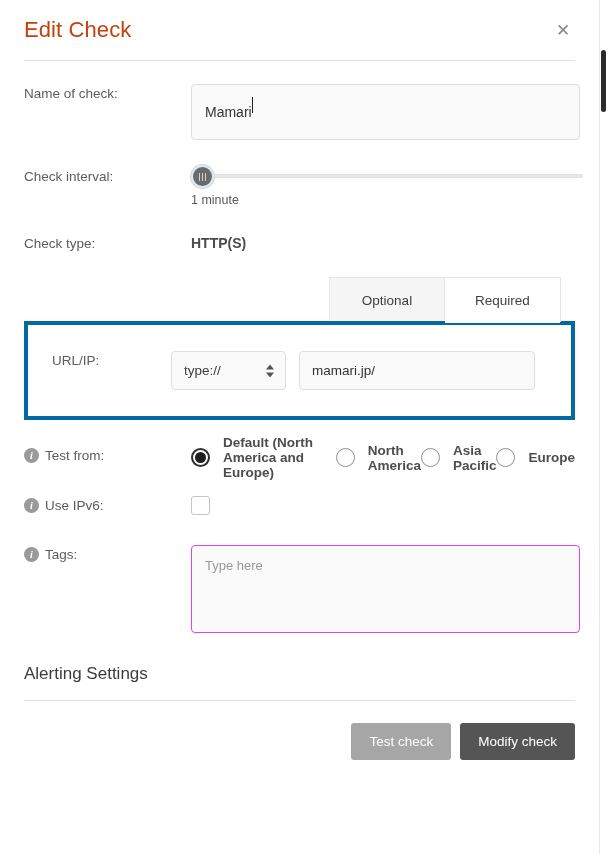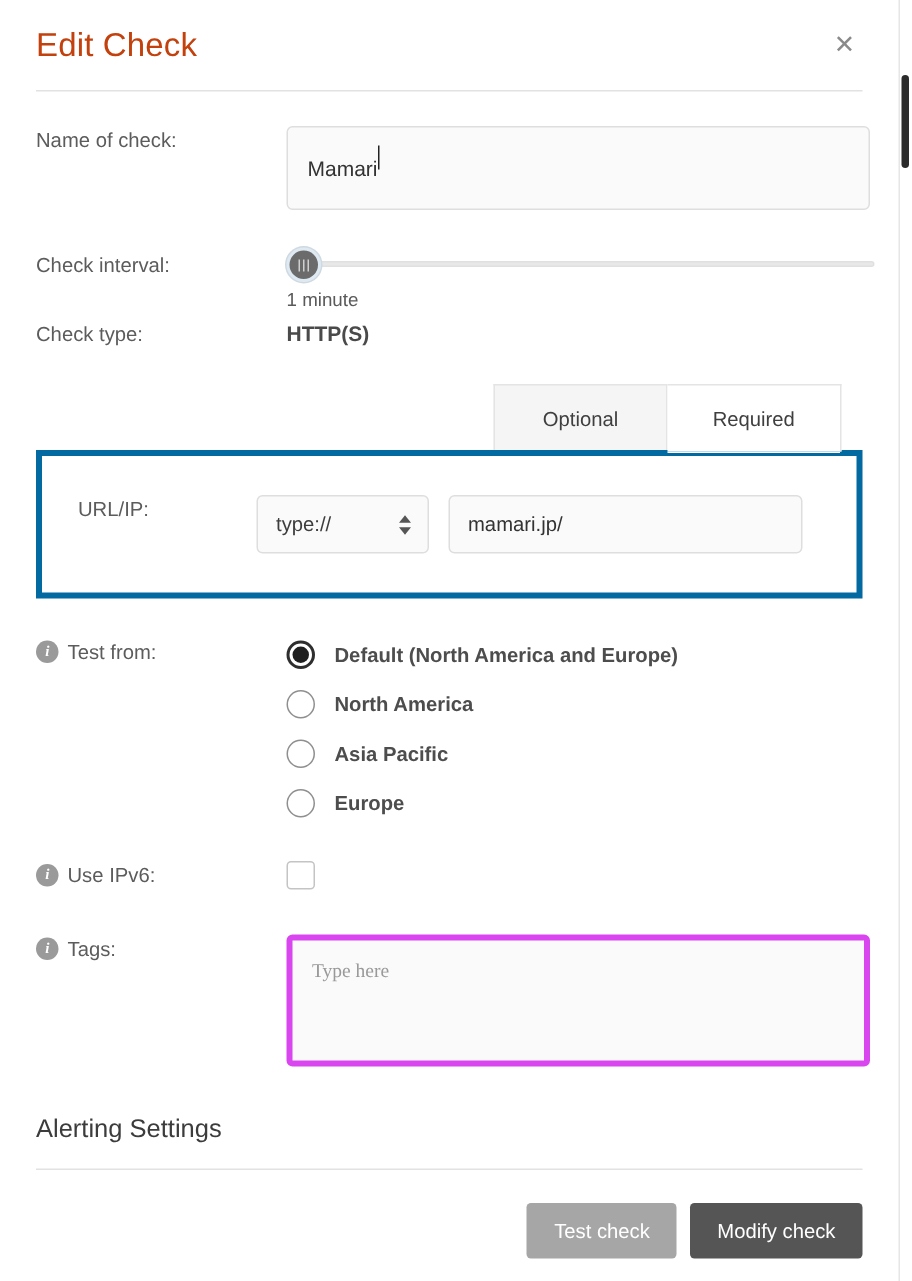--- a/index.html
+++ b/index.html
@@ -156,21 +156,21 @@
   .slider-value {
     position: absolute;
     left: 0px;
     top: 26px;
     font-size: 12.5px;
     color: #5a5a5a;
     white-space: nowrap;
   }
 
   
-  .row-type { margin-top: 29px; }
+  .row-type { margin-top: 50px; }
   .type-value {
     font-size: 14px;
     font-weight: bold;
     color: #4a4a4a;
     padding-top: 1px;
   }
 
   
   .tabs-wrap {
     margin-top: 26px;
@@ -260,21 +260,21 @@
     background: #fafafa;
     font-family: "Liberation Sans", sans-serif;
     font-size: 13.5px;
     color: #333333;
     padding: 0 12px;
     outline: none;
   }
 
   
   .row-testfrom { margin-top: 26px; }
-  .radio-list { display: flex; flex-direction: column; gap: 10px; }
+  .radio-list { display: flex; }
   .radio-item {
     display: flex;
     align-items: center;
     gap: 13px;
     cursor: pointer;
     height: 23px;
   }
   .radio {
     width: 19px;
     height: 19px;
@@ -309,24 +309,24 @@
     border-radius: 3px;
     background: #ffffff;
     cursor: pointer;
   }
 
   
   .row-tags { margin-top: 30px; }
   .tags-area {
     width: 389px;
     height: 88px;
-    border: 4px solid #d946ef;
+    border: 1px solid #d946ef;
     border-radius: 4px;
     background: #fafafa;
-    font-family: Liberation Serif, serif;
+    font-family: Liberation Sans, sans-serif;
     font-size: 13px;
     color: #333333;
     padding: 12px 13px;
     resize: none;
     outline: none;
   }
   .tags-area::placeholder { color: #999999; }
 
   
   .alerting-title {

